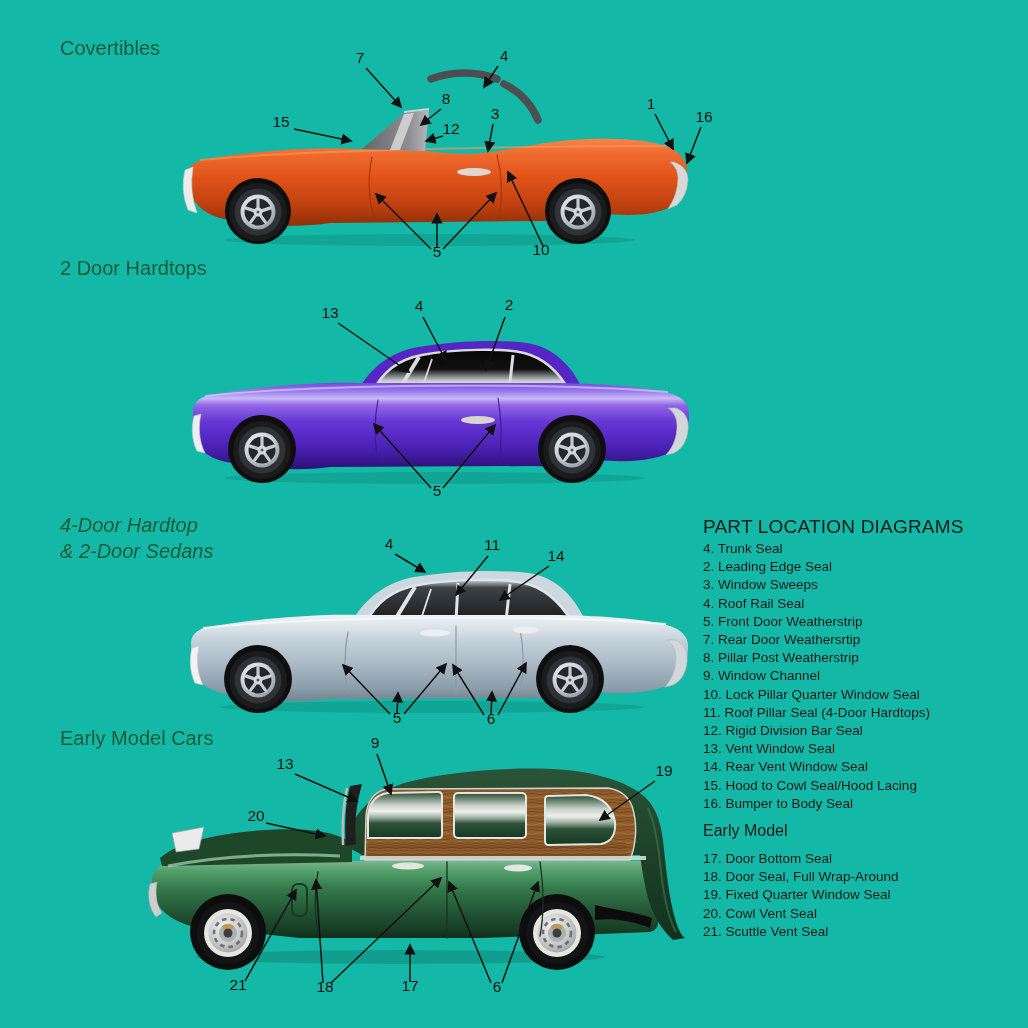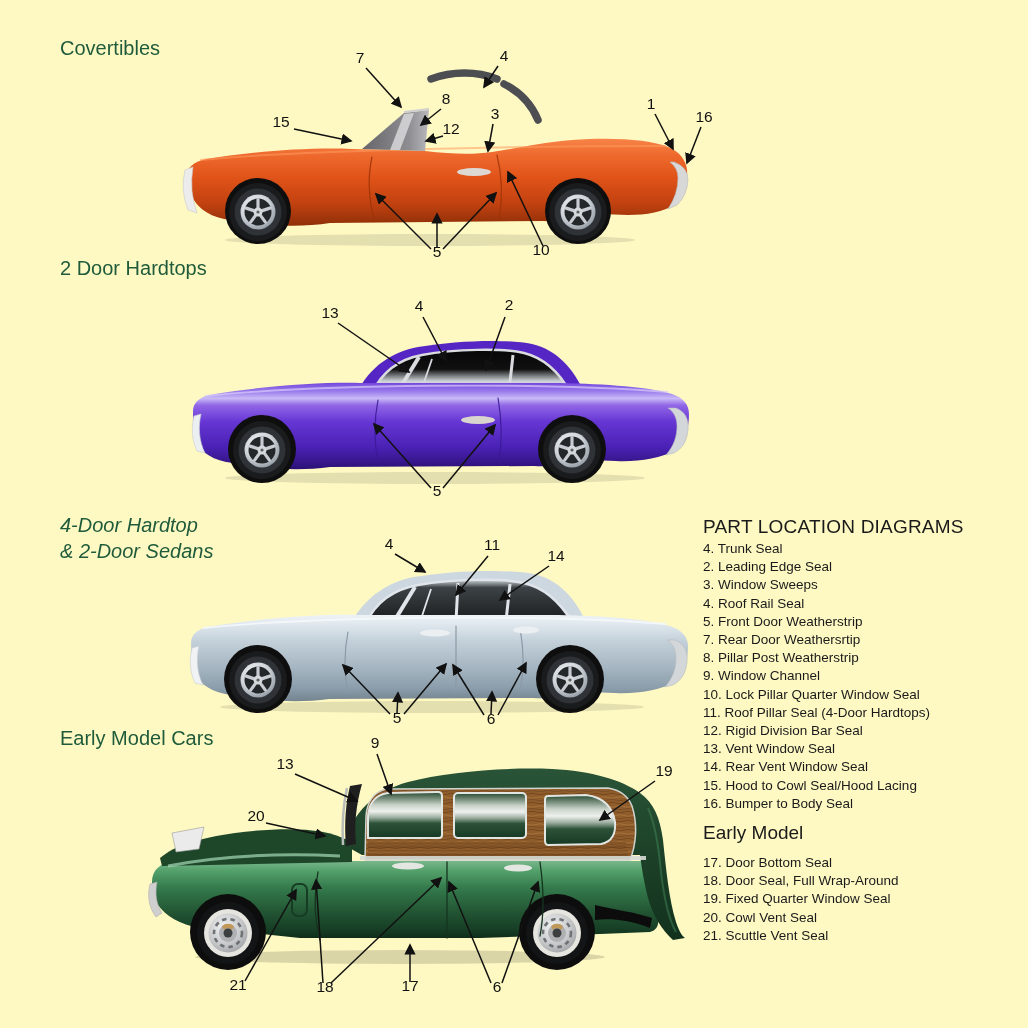--- a/index.html
+++ b/index.html
@@ -1,25 +1,25 @@
 <!DOCTYPE html>
 <html><head>
 <meta charset="utf-8">
 <style>
   html,body{margin:0;padding:0;background:#fff;}
-  .page{position:relative;width:1028px;height:1028px;background:#fef9c3;overflow:hidden;
+  .page{position:relative;width:1028px;height:1028px;background:#14b8a6;overflow:hidden;
         font-family:"Liberation Sans",sans-serif;}
   .sec-title{position:absolute;color:#1f5b3b;font-size:20px;line-height:26px;white-space:nowrap;}
   #t1{left:60px;top:35px;}
   #t2{left:60px;top:255px;}
   #t3{left:60px;top:512px;font-style:italic;}
   #t4{left:60px;top:725px;}
   .legend{position:absolute;left:703px;top:516px;width:320px;color:#1a1a1a;}
   .legend h1{font-size:19px;font-weight:400;letter-spacing:.2px;margin:0 0 2px 0;white-space:nowrap;}
-  .legend h2{font-size:19px;font-weight:400;margin:9px 0 10px 0;}
+  .legend h2{font-size:16px;font-weight:400;margin:9px 0 10px 0;}
   .legend ul{list-style:none;margin:0;padding:0;font-size:13.5px;line-height:18.2px;}
   svg.art{position:absolute;left:0;top:0;width:1028px;height:1028px;}
   .co{font:15.5px "Liberation Sans",sans-serif;fill:#111;text-anchor:middle;}
   .ar{stroke:#111;stroke-width:1.5;fill:none;marker-end:url(#ah);}
   .seam{fill:none;stroke-linecap:round;}
 </style>
 </head>
 <body>
 
 <div class="page">

